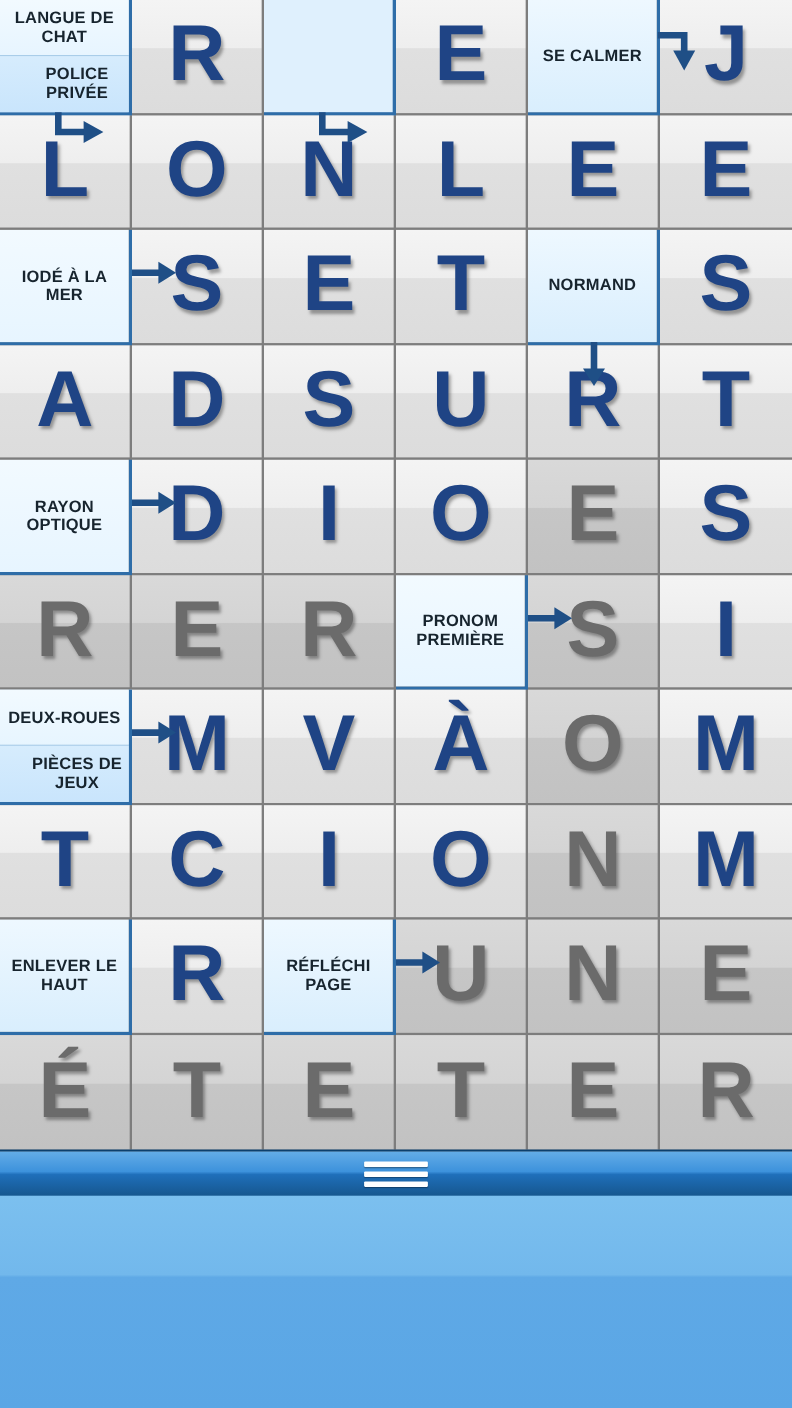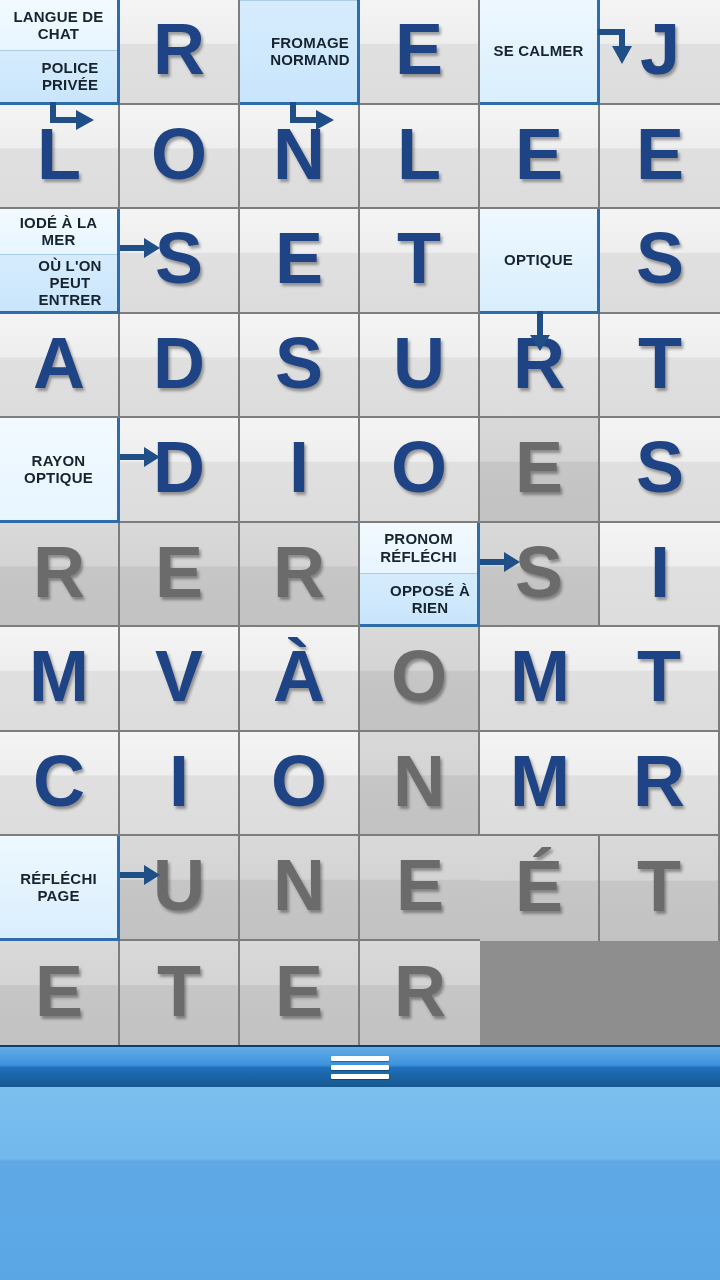--- a/index.html
+++ b/index.html
@@ -101,21 +101,20 @@
         <div class="clue-part bottom">POLICE PRIVÉE</div>
         <svg class="arrow" style="left:48px;top:100px;" width="60" height="46" viewBox="0 0 60 46">
          <path d="M5 2 V20 H30" stroke="#1f4f86" stroke-width="6" fill="none" stroke-linejoin="miter"></path>
          <path d="M28 10 L46 20 L28 30 Z" fill="#1f4f86"></path>
         </svg>
       </div>
       <div class="cell letter">
         <span class="glyph">R</span>
       </div>
       <div class="cell clue split-bottom-border">
-        <div class="clue-part bottom">FROMAGE NORMAND</div>
         <svg class="arrow" style="left:48px;top:100px;" width="60" height="46" viewBox="0 0 60 46">
          <path d="M5 2 V20 H30" stroke="#1f4f86" stroke-width="6" fill="none" stroke-linejoin="miter"></path>
          <path d="M28 10 L46 20 L28 30 Z" fill="#1f4f86"></path>
         </svg>
       </div>
       <div class="cell letter">
         <span class="glyph">E</span>
       </div>
       <div class="cell clue single-cell">
         <div class="clue-part single">SE CALMER</div>
@@ -140,37 +139,36 @@
         <span class="glyph">L</span>
       </div>
       <div class="cell letter">
         <span class="glyph">E</span>
       </div>
       <div class="cell letter" style="border-right: none;">
         <span class="glyph">E</span>
       </div>
       <div class="cell clue split-bottom-border">
         <div class="clue-part top">IODÉ À LA MER</div>
-        <div class="clue-part bottom">OÙ L'ON PEUT ENTRER</div>
         <svg class="arrow" style="left:118px;top:26px;" width="46" height="26" viewBox="0 0 46 26">
          <path d="M2 13 H28" stroke="#1f4f86" stroke-width="6" fill="none"></path>
          <path d="M26 3 L42 13 L26 23 Z" fill="#1f4f86"></path>
         </svg>
       </div>
       <div class="cell letter">
         <span class="glyph">S</span>
       </div>
       <div class="cell letter">
         <span class="glyph">E</span>
       </div>
       <div class="cell letter">
         <span class="glyph">T</span>
       </div>
       <div class="cell clue single-cell">
-        <div class="clue-part single">OPTIQUE</div>
+        <div class="clue-part single">NORMAND</div>
         <svg class="arrow" style="left:47px;top:100px;" width="26" height="46" viewBox="0 0 26 46">
          <path d="M13 2 V28" stroke="#1f4f86" stroke-width="6" fill="none"></path>
          <path d="M3 26 L13 42 L23 26 Z" fill="#1f4f86"></path>
         </svg>
       </div>
       <div class="cell letter" style="border-right: none;">
         <span class="glyph">S</span>
       </div>
       <div class="cell letter">
         <span class="glyph">A</span>
@@ -215,33 +213,40 @@
       <div class="cell letter shaded">
         <span class="glyph grey">R</span>
       </div>
       <div class="cell letter shaded">
         <span class="glyph grey">E</span>
       </div>
       <div class="cell letter shaded">
         <span class="glyph grey">R</span>
       </div>
       <div class="cell clue split-bottom-border">
-        <div class="clue-part top">PRONOM RÉFLÉCHI</div>
-        <div class="clue-part bottom">OPPOSÉ À RIEN</div>
+        <div class="clue-part top">PRONOM PREMIÈRE</div>
         <svg class="arrow" style="left:118px;top:26px;" width="46" height="26" viewBox="0 0 46 26">
          <path d="M2 13 H28" stroke="#1f4f86" stroke-width="6" fill="none"></path>
          <path d="M26 3 L42 13 L26 23 Z" fill="#1f4f86"></path>
         </svg>
       </div>
       <div class="cell letter shaded">
         <span class="glyph grey">S</span>
       </div>
       <div class="cell letter" style="border-right: none;">
         <span class="glyph">I</span>
       </div>
+      <div class="cell clue split-bottom-border">
+        <div class="clue-part top">DEUX-ROUES</div>
+        <div class="clue-part bottom">PIÈCES DE JEUX</div>
+        <svg class="arrow" style="left:118px;top:26px;" width="46" height="26" viewBox="0 0 46 26">
+         <path d="M2 13 H28" stroke="#1f4f86" stroke-width="6" fill="none"></path>
+         <path d="M26 3 L42 13 L26 23 Z" fill="#1f4f86"></path>
+        </svg>
+      </div>
       <div class="cell letter">
         <span class="glyph">M</span>
       </div>
       <div class="cell letter">
         <span class="glyph">V</span>
       </div>
       <div class="cell letter">
         <span class="glyph">À</span>
       </div>
       <div class="cell letter shaded">
@@ -260,20 +265,23 @@
         <span class="glyph">I</span>
       </div>
       <div class="cell letter">
         <span class="glyph">O</span>
       </div>
       <div class="cell letter shaded">
         <span class="glyph grey">N</span>
       </div>
       <div class="cell letter" style="border-right: none;">
         <span class="glyph">M</span>
+      </div>
+      <div class="cell clue single-cell">
+        <div class="clue-part single">ENLEVER LE HAUT</div>
       </div>
       <div class="cell letter">
         <span class="glyph">R</span>
       </div>
       <div class="cell clue single-cell">
         <div class="clue-part single">RÉFLÉCHI PAGE</div>
         <svg class="arrow" style="left:118px;top:26px;" width="46" height="26" viewBox="0 0 46 26">
          <path d="M2 13 H28" stroke="#1f4f86" stroke-width="6" fill="none"></path>
          <path d="M26 3 L42 13 L26 23 Z" fill="#1f4f86"></path>
         </svg>

